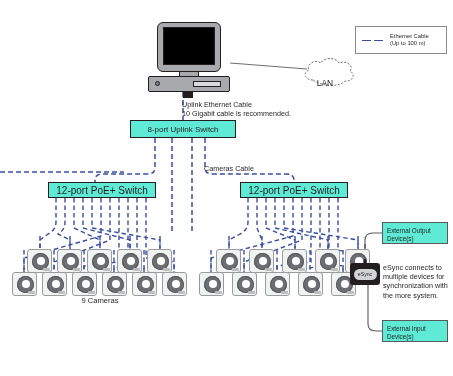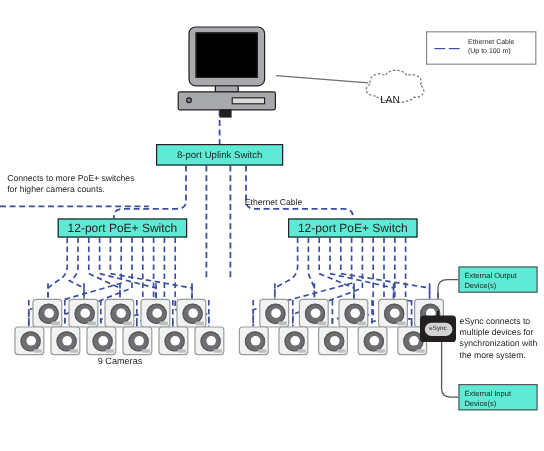--- a/index.html
+++ b/index.html
@@ -236,25 +236,25 @@
   </div>
 
   <div id="poe-left" class="abs box">
     <span class="lbl">12-port PoE+ Switch</span>
   </div>
 
   <div id="poe-right" class="abs box">
     <span class="lbl">12-port PoE+ Switch</span>
   </div>
 
-
-  <div id="more-switches" class="abs txt">Connects to more PoE+ switches
-for higher camera counts.</div>
-
-  <div id="eth-label-mid" class="abs txt">Ethernet Cable</div>
+  <div id="uplink-note" class="abs txt">Uplink Ethernet Cable
+10 Gigabit cable is recommended.</div>
+
+
+  <div id="eth-label-mid" class="abs txt">Cameras Cable</div>
 
   <div id="esync-note" class="abs txt">eSync connects to
 multiple devices for
 synchronization with
 the more system.</div>
 
   <div id="cap-left" class="abs cap">9 Cameras</div>
 
 
   <div id="cams">

